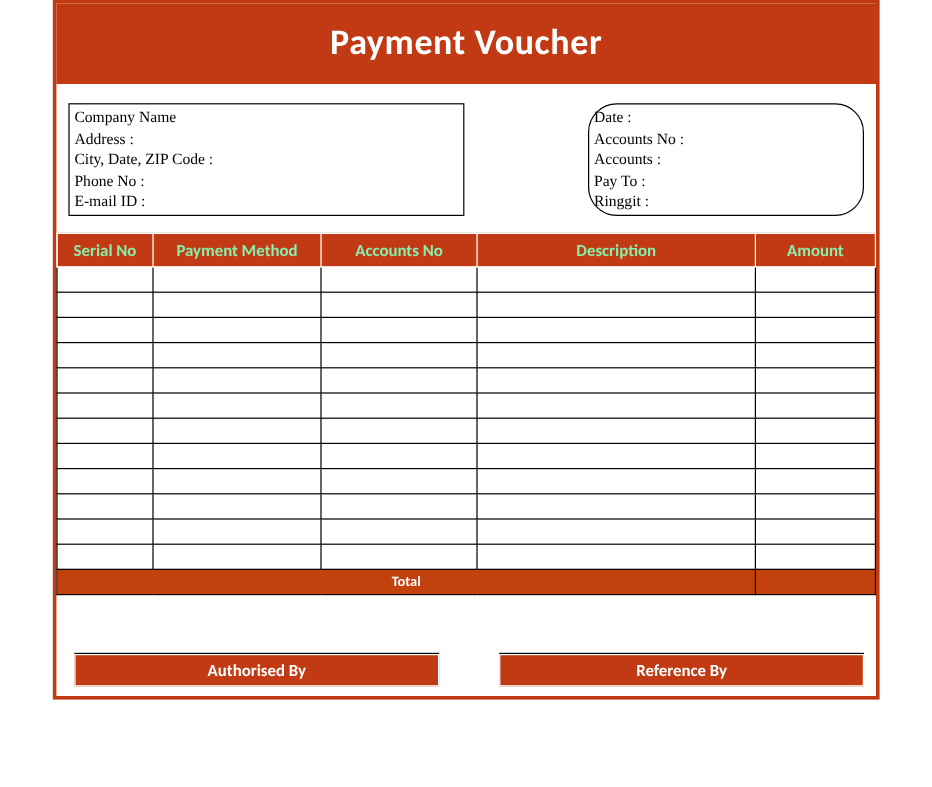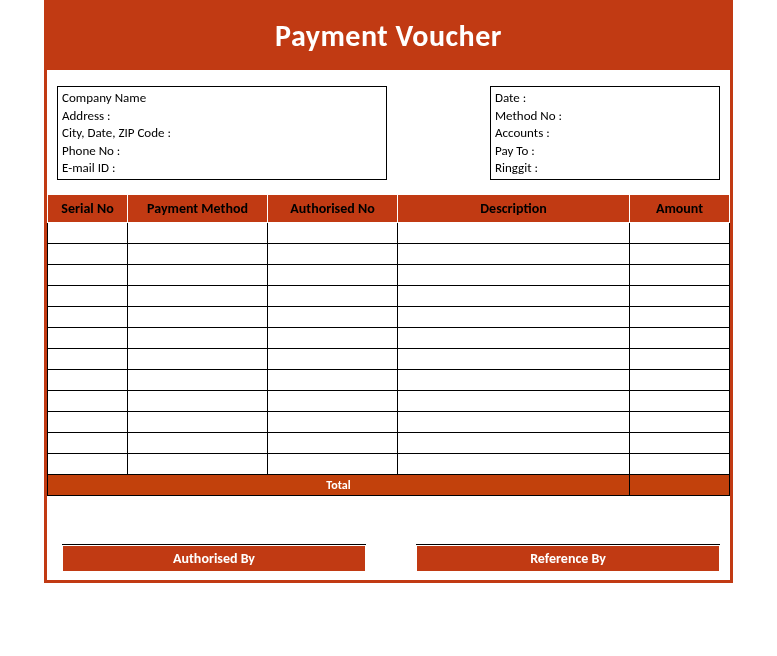--- a/index.html
+++ b/index.html
@@ -27,30 +27,31 @@
   .info-row {
     display: flex;
     justify-content: space-between;
     padding: 16px 10px 14px 10px;
   }
   .info-box {
     border: 1.5px solid #000;
     font-size: 13px;
     line-height: 1.35;
     padding: 2px 6px 2px 4px;
+    font-family: Liberation Serif, serif;
   }
   .info-left { width: 330px; }
-  .info-right { width: 230px; }
+  .info-right { width: 230px; border-radius: 24px; }
   table.lines {
     width: 100%;
     border-collapse: collapse;
   }
   table.lines th {
     background: #c13a13;
-    color: #000000;
+    color: #86efac;
     font-weight: bold;
     font-size: 14px;
     border: 1.5px solid #fff;
     padding: 5px 4px;
     text-align: center;
   }
   table.lines td {
     border: 1px solid #000;
     height: 21px;
     font-size: 12px;
@@ -103,33 +104,33 @@
   <div class="info-row">
     <div class="info-box info-left">
       <div>Company Name</div>
       <div>Address :</div>
       <div>City, Date, ZIP Code :</div>
       <div>Phone No :</div>
       <div>E-mail ID :</div>
     </div>
     <div class="info-box info-right">
       <div>Date :</div>
-      <div>Method No :</div>
+      <div>Accounts No :</div>
       <div>Accounts :</div>
       <div>Pay To :</div>
       <div>Ringgit :</div>
     </div>
   </div>
 
   <table class="lines">
     <thead>
       <tr>
         <th class="col-serial">Serial No</th>
         <th class="col-method">Payment Method</th>
-        <th class="col-ref">Authorised No</th>
+        <th class="col-ref">Accounts No</th>
         <th>Description</th>
         <th class="col-amount">Amount</th>
       </tr>
     </thead>
     <tbody id="rows-body">
         <tr>
           <td></td>
           <td></td>
           <td></td>
           <td></td>

